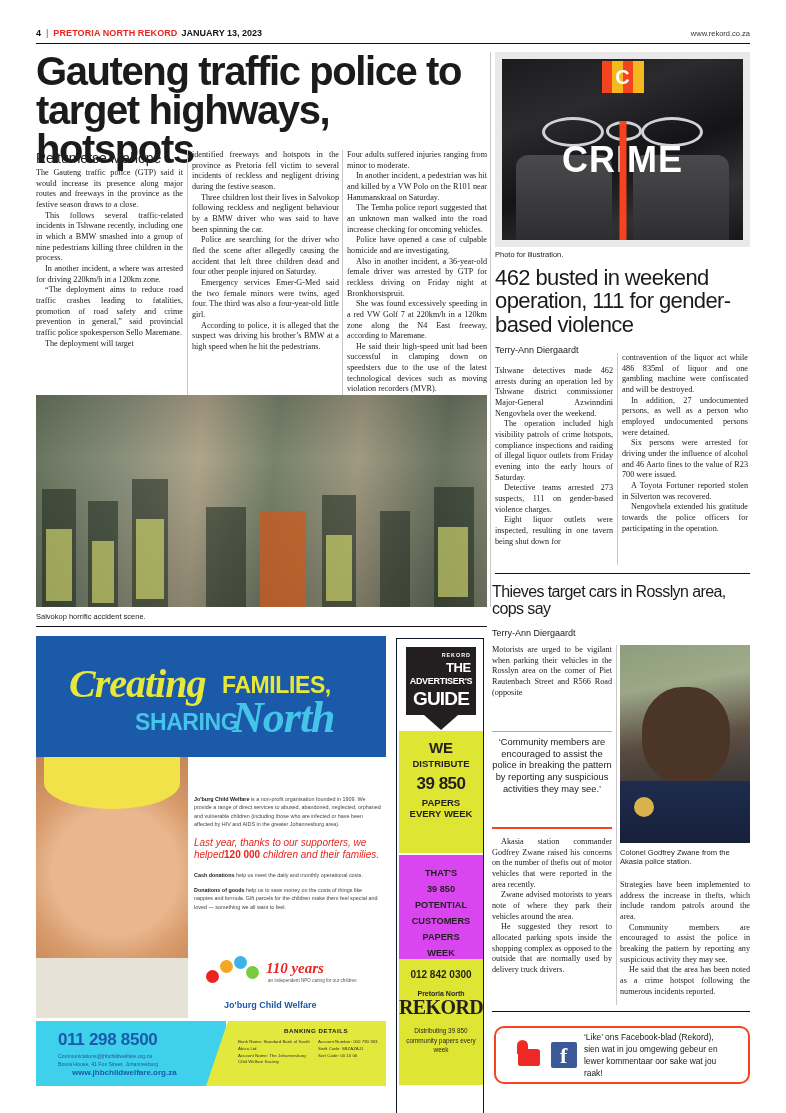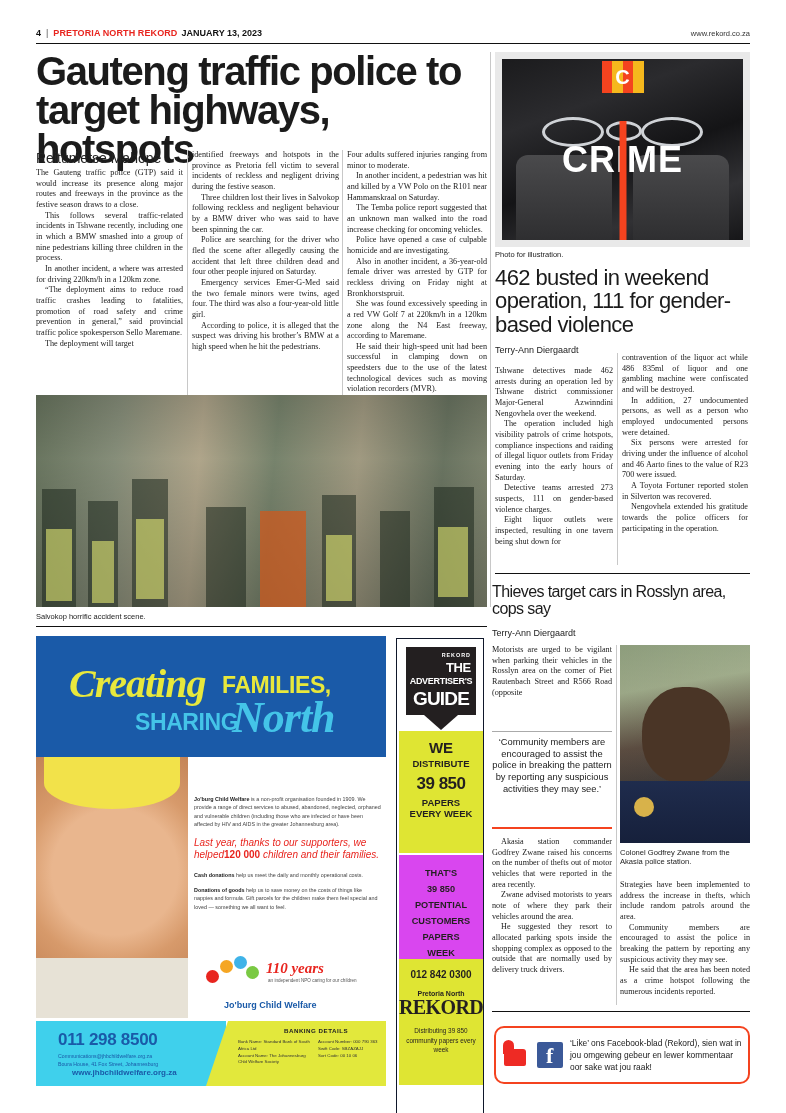--- a/index.html
+++ b/index.html
@@ -127,21 +127,21 @@
   .zw-badge { position:absolute; left:14px; bottom:26px; width:20px; height:20px; border-radius:50%; background:#d8b24a; }
   .cap-zwane { position:absolute; left:620px; top:848px; width:130px;
     font-family:"Liberation Sans",sans-serif; font-size:7.6px; line-height:1.22; color:#222; }
   #a3c2 { left:620px; top:880px; width:130px; }
 
   .rule-fb-top { position:absolute; left:492px; top:1011px; width:258px; height:1.4px; background:#111; }
 
   
   .fb-box {
     position:absolute; left:494px; top:1026px; width:256px; height:58px;
-    border:2px solid #f4431f; border-radius:10px; display:flex; align-items:center; padding:0 4px; gap:7px;
+    border:2px solid #f4431f; border-radius:10px; display:flex; align-items:center; padding:0 18px; gap:7px;
   }
   .thumb-icon { width:30px; height:30px; flex:0 0 30px; position:relative; }
   .thumb-icon .pad { position:absolute; left:4px; top:9px; width:22px; height:17px; background:#ee2a24; border-radius:3px 3px 2px 2px; }
   .thumb-icon .up { position:absolute; left:3px; top:0px; width:11px; height:14px; background:#ee2a24; border-radius:6px 6px 0 0; }
   .fb-f { width:26px; height:26px; flex:0 0 26px; background:#3b5998; border-radius:2px; position:relative; }
   .fb-f::after { content:"f"; position:absolute; left:9px; top:1px; font-family:"Liberation Serif",serif; font-weight:bold; font-size:22px; color:#fff; }
   .fb-text { font-family:"Liberation Sans",sans-serif; font-size:8.4px; line-height:1.45; color:#1a1a1a; }
 
   
   .ad-jcw { position:absolute; left:36px; top:636px; width:350px; height:450px; background:#fff; overflow:hidden; }

